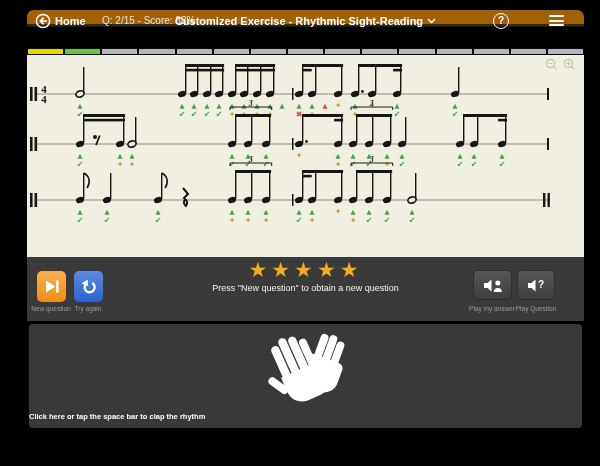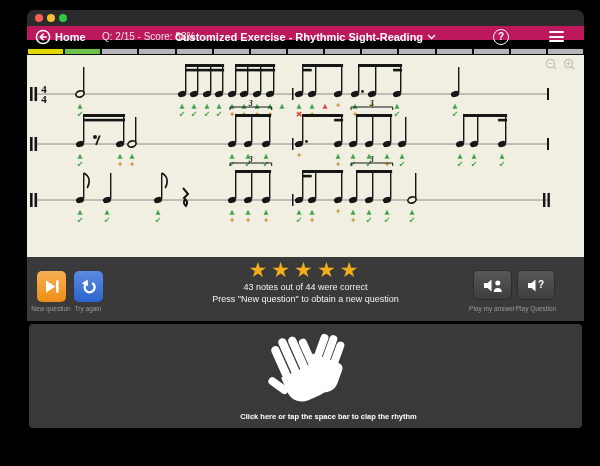--- a/index.html
+++ b/index.html
@@ -7,21 +7,21 @@
   .window{position:absolute;left:27px;top:10px;width:557px;height:445px;background:#000;
     border-radius:7px;overflow:hidden;box-shadow:0 8px 24px rgba(0,0,0,.8);}
   
   .titlebar{position:absolute;left:0;top:0;width:100%;height:16px;background:#2b2b2b;border-bottom:1px solid #1a1a1a;}
   .tl{position:absolute;top:4px;width:8px;height:8px;border-radius:50%;}
   .tl.r{left:8px;background:#f95f57;}
   .tl.y{left:20px;background:#fbbe2e;}
   .tl.g{left:32px;background:#2fc840;}
   .wtitle{position:absolute;left:0;right:0;top:3px;text-align:center;font-size:9px;color:#9d9d9d;}
   
-  .navbar{position:absolute;left:0;top:16px;width:100%;height:14px;background:#be185d;}
+  .navbar{position:absolute;left:0;top:0;width:100%;height:14px;background:#a16207;}
   .homebtn{position:absolute;left:8px;top:2px;height:18px;display:flex;align-items:center;gap:4px;cursor:pointer;}
   .homelbl{color:#fff;font-size:11px;font-weight:bold;}
   .status{position:absolute;left:61px;top:5px;font-size:10px;color:#e4e4e4;margin-left:14px;}
   .navtitle{position:absolute;left:0;right:0;top:5px;text-align:center;font-size:11px;font-weight:bold;color:#fff;}
   .navtitle svg{margin-left:4px;vertical-align:1px;}
   .helpbtn{position:absolute;right:75px;top:3px;width:14px;height:14px;border:1.5px solid #fff;border-radius:50%;
     color:#fff;font-size:10px;font-weight:bold;text-align:center;line-height:14px;cursor:pointer;}
   .menubtn{position:absolute;right:20px;top:5px;width:15px;cursor:pointer;}
   .menubtn div{height:2px;background:#fff;margin-bottom:2.5px;border-radius:1px;}
   
@@ -38,21 +38,21 @@
   .btn-blue{left:47px;top:14px;width:29px;height:31px;background:linear-gradient(180deg,#5a8be0,#2c63cf);}
   .btn-dark{top:13px;width:39px;height:30px;background:linear-gradient(180deg,#575757,#3e3e3e);border:1px solid #2d2d2d;box-sizing:border-box;}
   .btnlbl{position:absolute;top:48px;font-size:6.5px;color:#9a9a9a;text-align:center;transform:translateX(-50%);white-space:nowrap;}
   .centerblock{position:absolute;left:0;right:0;top:0;text-align:center;}
   .stars{margin-top:2px;font-size:21px;color:#f1ad1b;letter-spacing:4px;line-height:22px;}
   .rline1{margin-top:1px;font-size:9px;color:#f2f2f2;}
   .rline2{margin-top:2px;font-size:9px;color:#f2f2f2;}
   
   .clap{position:absolute;left:2px;top:314px;width:553px;height:104px;background:#393939;border-radius:4px;cursor:pointer;}
   .clap svg{position:absolute;left:50%;top:5px;transform:translateX(-50%);}
-  .clapcap{position:absolute;left:0;right:0;bottom:7px;text-align:center;font-size:7.5px;font-weight:bold;color:#fff;padding-left:46px;}
+  .clapcap{position:absolute;left:0;right:0;bottom:7px;text-align:left;font-size:7.5px;font-weight:bold;color:#fff;}
 </style>
 </head>
 <body>
 
 <div class="window">
 
   <div class="titlebar">
     <div class="tl r"></div>
     <div class="tl y"></div>
     <div class="tl g"></div>
@@ -354,21 +354,20 @@
     <div class="sqbtn btn-blue">
       <svg width="17" height="16" viewBox="0 0 17 16">
         <path d="M5.6 5.4 A5 5 0 1 0 12.2 4.0" fill="none" stroke="#fff" stroke-width="2.3"></path>
         <polygon points="7.6,0.4 1.6,4.6 8.2,7.2" fill="#fff"></polygon>
       </svg>
     </div>
     <div class="btnlbl" style="left:61px;">Try again</div>
 
     <div class="centerblock">
       <div class="stars" id="stars"><span style="color: rgb(241, 173, 27);">★</span><span style="color: rgb(241, 173, 27);">★</span><span style="color: rgb(241, 173, 27);">★</span><span style="color: rgb(241, 173, 27);">★</span><span style="color: rgb(241, 173, 27);">★</span></div>
-      <div class="rline1">43 notes out of 44 were correct</div>
       <div class="rline2">Press "New question" to obtain a new question</div>
     </div>
 
     <div class="sqbtn btn-dark" style="left:446px;">
       <svg width="20" height="15" viewBox="0 0 20 15">
         <polygon points="8.5,1.5 8.5,13.5 4.5,10 1,10 1,5 4.5,5" fill="#fff"></polygon>
         <circle cx="14.8" cy="5" r="2.5" fill="#fff"></circle>
         <path d="M10.8 14 a4 4 0 0 1 8 0 z" fill="#fff"></path>
       </svg>
     </div>

